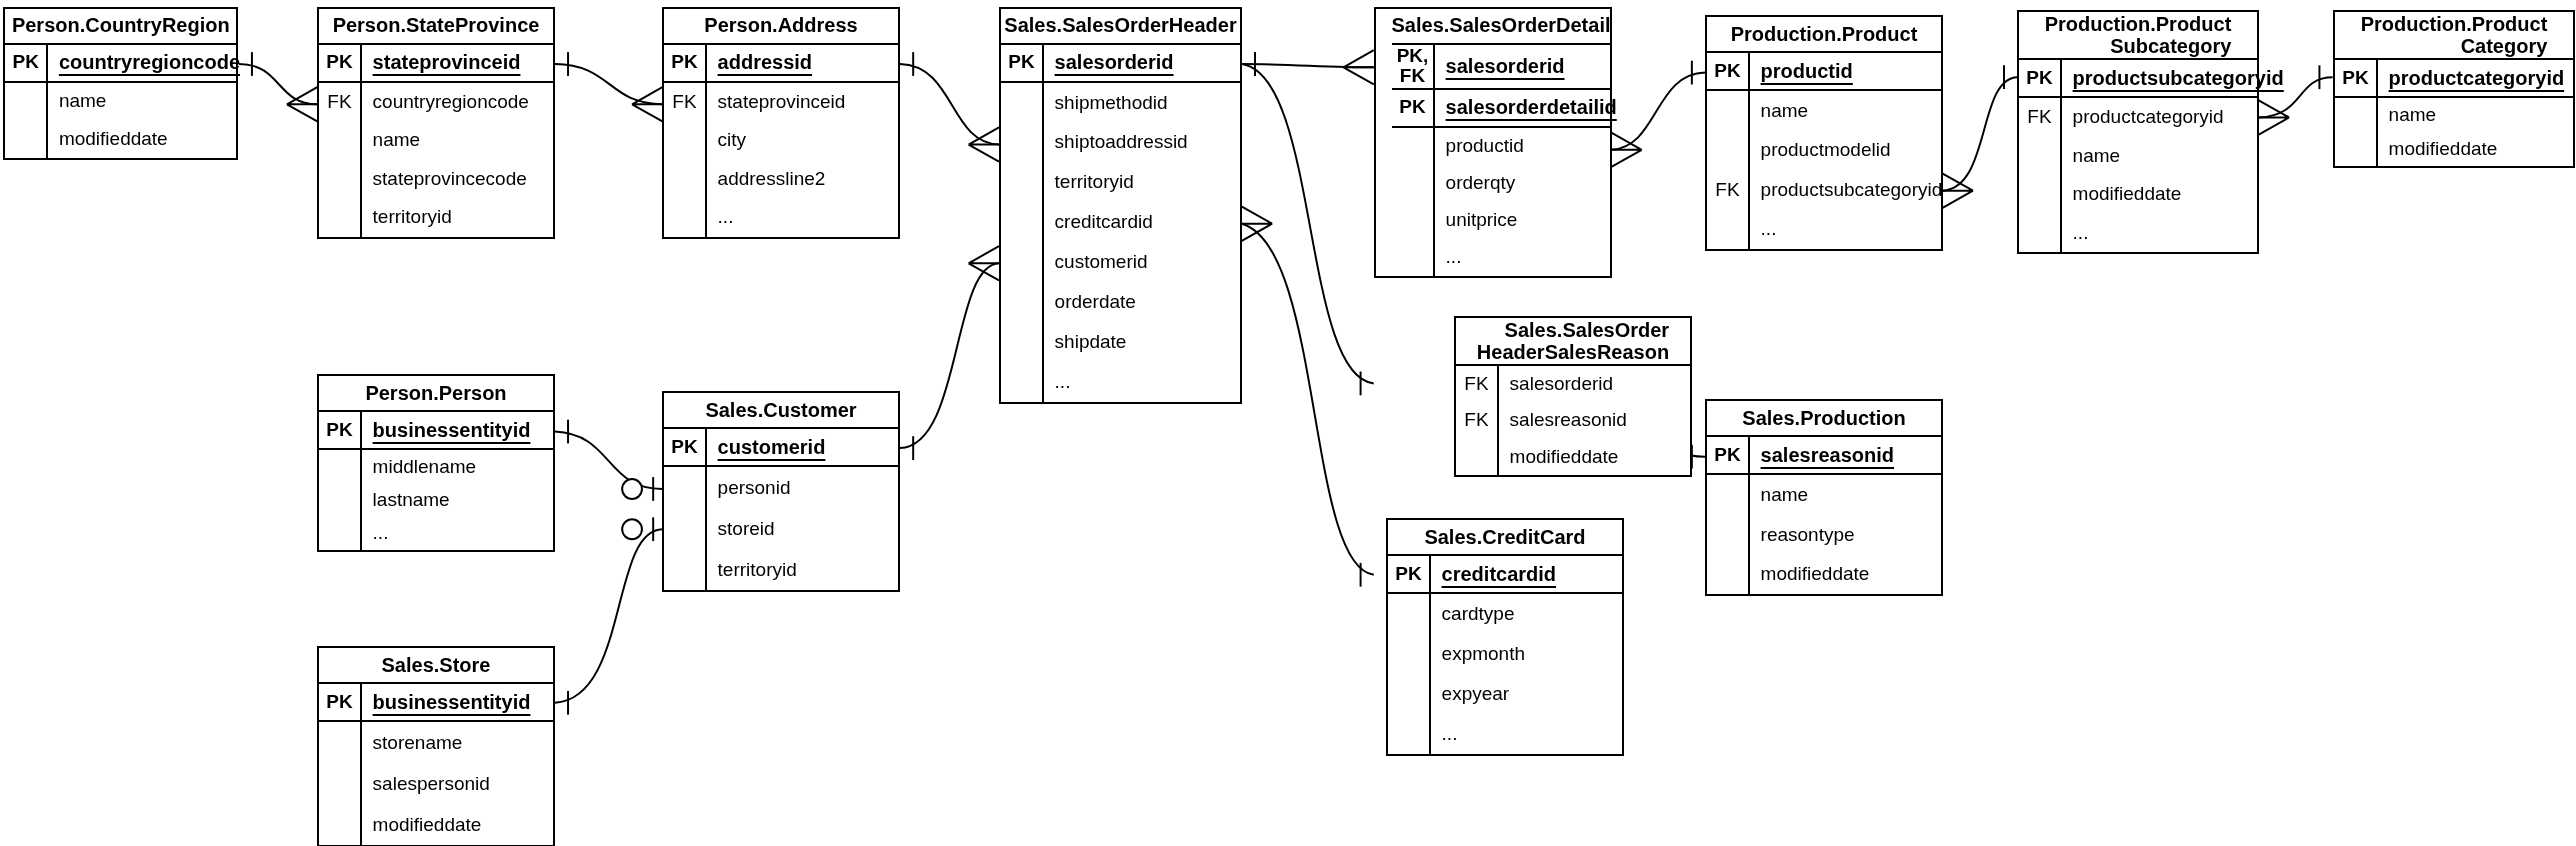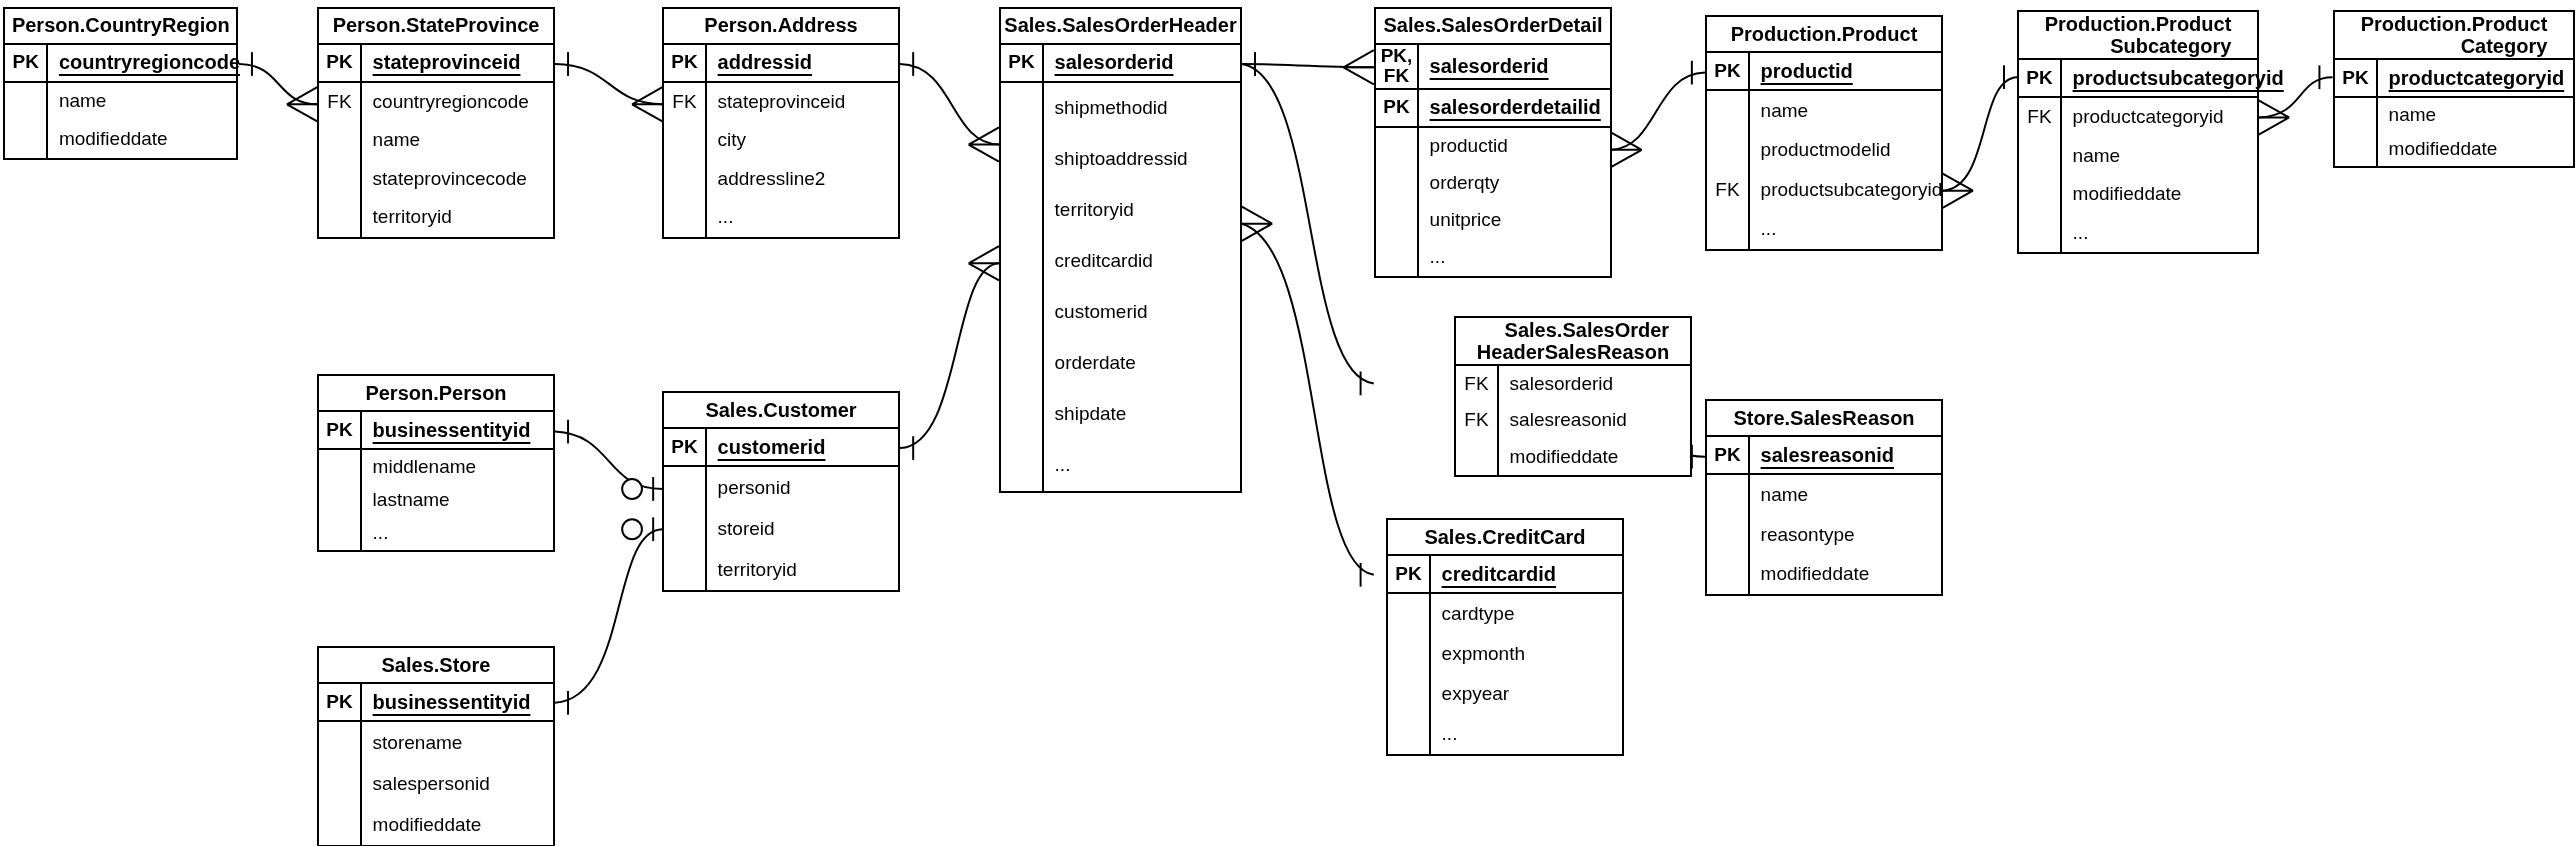--- a/index.html
+++ b/index.html
@@ -168,21 +168,21 @@
         <div class="brow">
           <div class="bkey"></div>
           <div class="bname">addressline2</div>
         </div>
         <div class="brow">
           <div class="bkey"></div>
           <div class="bname">...</div>
         </div>
       </div>
     </div>
-  <div class="entity" style="left:999px;top:6.6px;width:243px;height:486px;">
+  <div class="entity" style="left:999px;top:6.6px;width:243px;height:397px;">
       <div class="etitle" style="height:34px">Sales.SalesOrderHeader</div>
       <div class="keyrow" style="height:38px">
         <div class="kcell">PK</div>
         <div class="kname">
           <span>salesorderid</span>
         </div>
       </div>
       <div class="ebody">
         <div class="gutterline"></div>
         <div class="brow">
@@ -212,21 +212,21 @@
         <div class="brow">
           <div class="bkey"></div>
           <div class="bname">shipdate</div>
         </div>
         <div class="brow">
           <div class="bkey"></div>
           <div class="bname">...</div>
         </div>
       </div>
     </div>
-  <div class="entity" style="left:1374px;top:6.6px;width:238px;height:271px;">
+  <div class="entity" style="left:1374px;top:6.6px;width:238px;height:271px;padding-left:16px;">
       <div class="etitle" style="height:34px">Sales.SalesOrderDetail</div>
       <div class="keyrow" style="height:45px">
         <div class="kcell">PK,
 FK</div>
         <div class="kname">
           <span>salesorderid</span>
         </div>
       </div>
       <div class="keyrow" style="height:38px">
         <div class="kcell">PK</div>
@@ -417,21 +417,21 @@
           <div class="bkey">FK</div>
           <div class="bname">salesreasonid</div>
         </div>
         <div class="brow">
           <div class="bkey"></div>
           <div class="bname">modifieddate</div>
         </div>
       </div>
     </div>
   <div class="entity" style="left:1705px;top:399px;width:238px;height:197px;">
-      <div class="etitle" style="height:34px">Store.SalesReason</div>
+      <div class="etitle" style="height:34px">Sales.Production</div>
       <div class="keyrow" style="height:38px">
         <div class="kcell">PK</div>
         <div class="kname">
           <span>salesreasonid</span>
         </div>
       </div>
       <div class="ebody">
         <div class="gutterline"></div>
         <div class="brow">
           <div class="bkey"></div>

